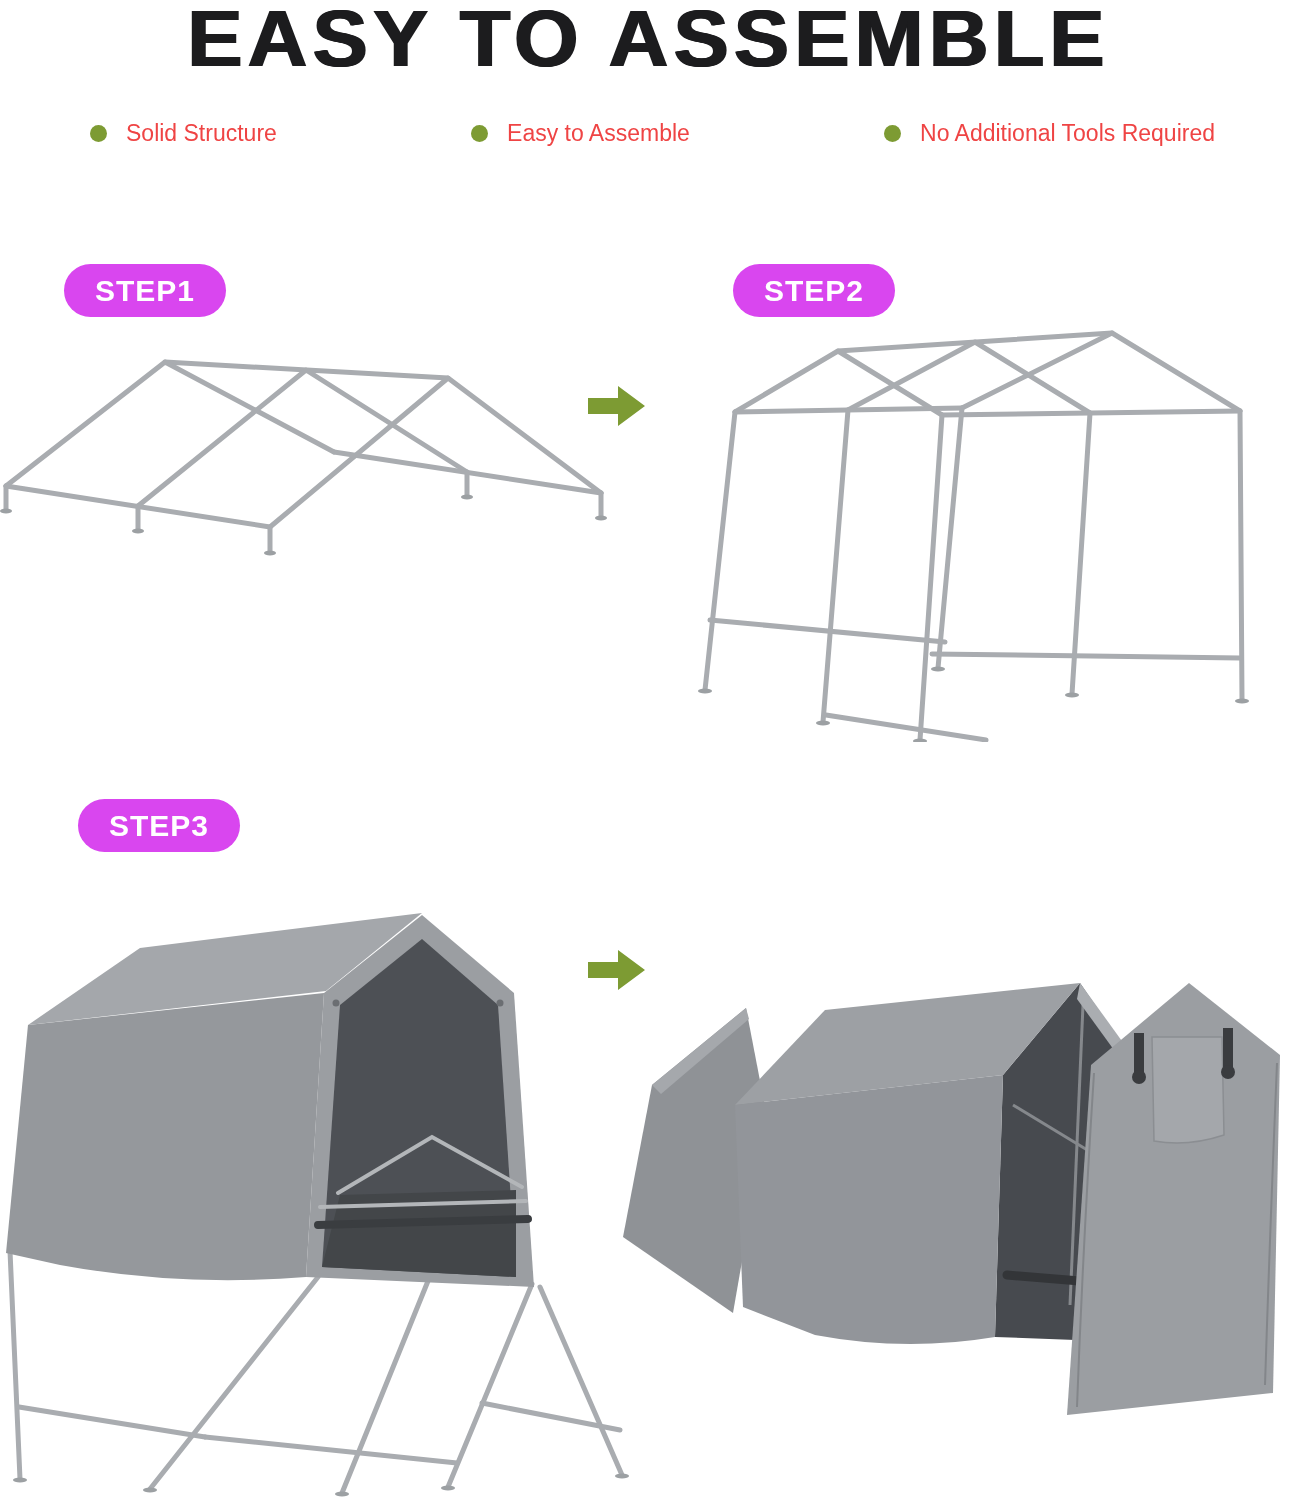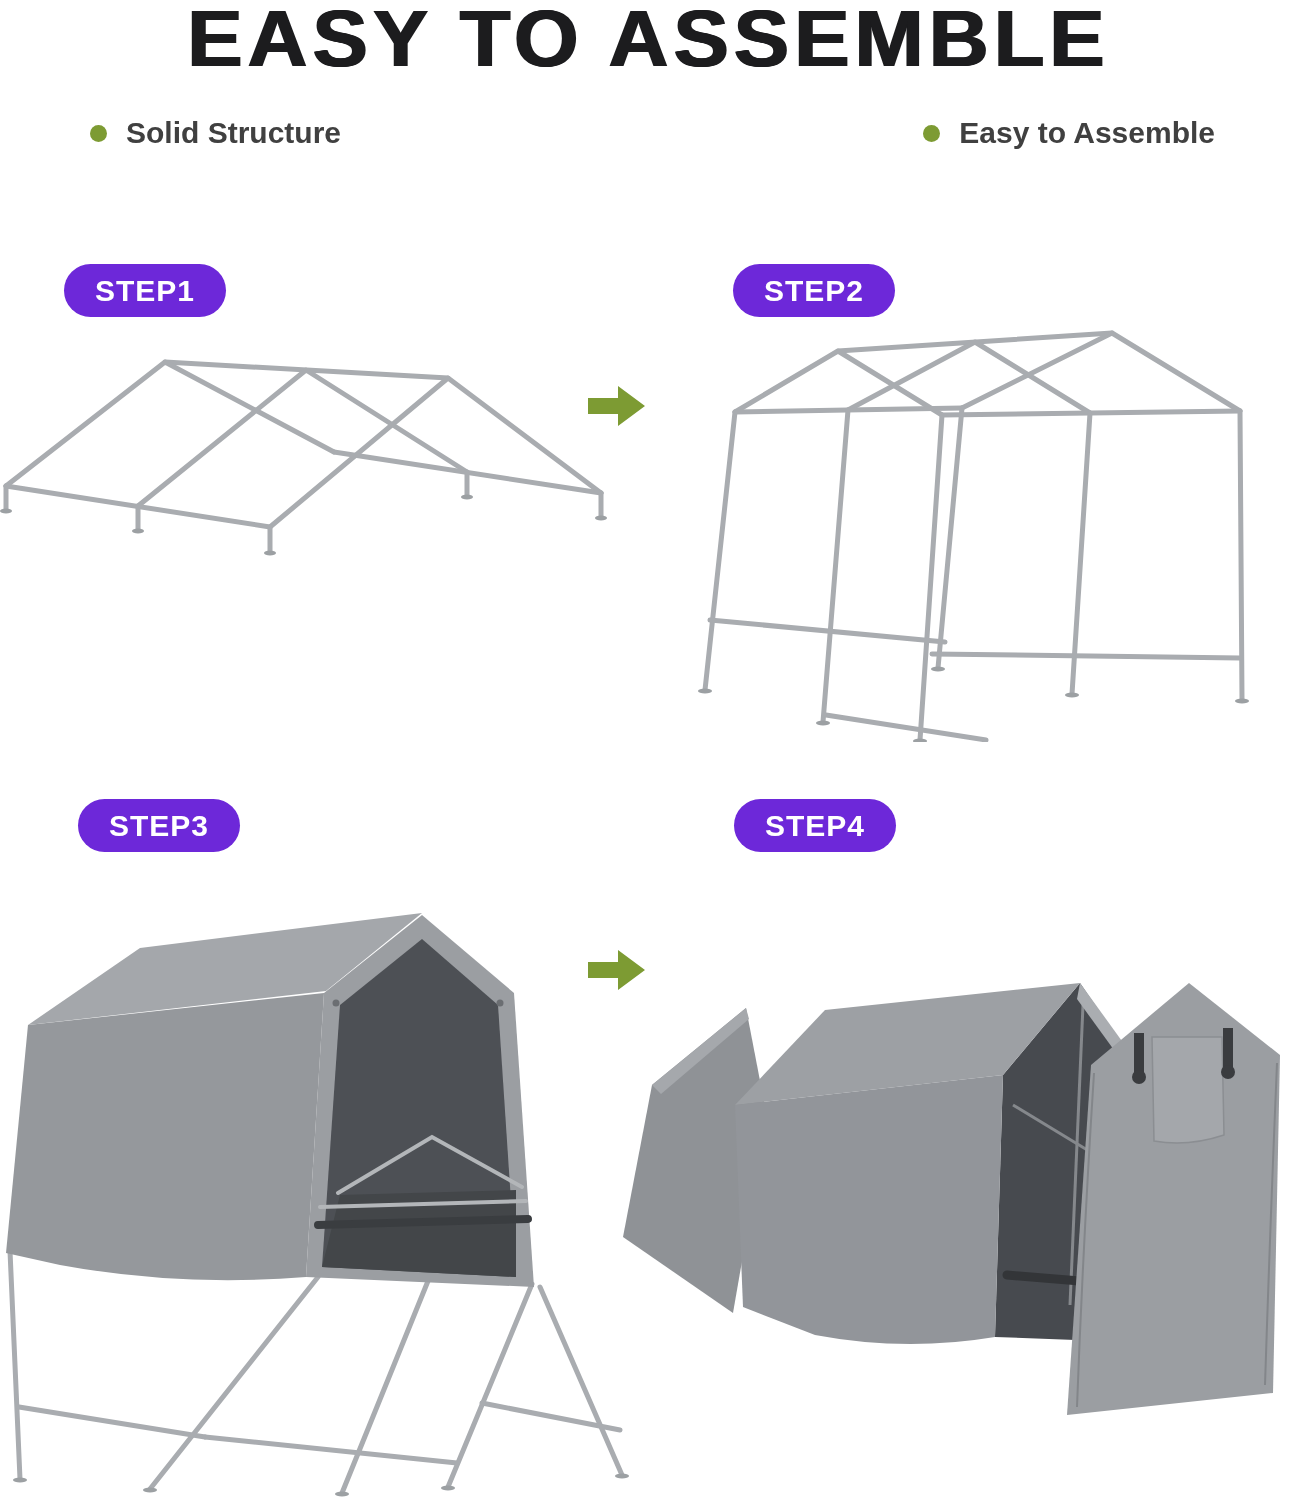--- a/index.html
+++ b/index.html
@@ -13,24 +13,24 @@
     transform:scaleY(0.95);transform-origin:top center;
     text-shadow:1px 0 0 #1c1c1e,-1px 0 0 #1c1c1e;
     white-space:nowrap;
   }
   .features{
     position:absolute;top:110px;left:90px;right:82px;height:46px;
     display:flex;justify-content:space-between;align-items:center;
   }
   .feature{display:flex;align-items:center;gap:19px;}
   .dot{width:17px;height:17px;border-radius:50%;background:#7d9b33;flex:0 0 auto;}
-  .feature-label{font-size:30px;color:#404040;white-space:nowrap;font-weight:bold;}
+  .feature-label{font-size:23px;color:#ef4444;white-space:nowrap;}
   .step-badge{
     position:absolute;width:162px;height:53px;border-radius:27px;
-    background:#6d28d9;color:#ffffff;display:flex;align-items:center;justify-content:center;
+    background:#d946ef;color:#ffffff;display:flex;align-items:center;justify-content:center;
     font-size:30px;font-weight:bold;letter-spacing:1px;
   }
   #badge-step1{left:64px;top:264px;}
   #badge-step2{left:733px;top:264px;text-align:center;}
   #badge-step3{left:78px;top:799px;}
   #badge-step4{left:734px;top:799px;}
   .arrow{position:absolute;width:57px;height:40px;}
   #arrow-1{left:588px;top:386px;}
   #arrow-2{left:588px;top:950px;}
   .illus{position:absolute;}
@@ -51,26 +51,29 @@
 
   <div class="features">
     <div class="feature">
       <span class="dot"></span>
       <span class="feature-label">Solid Structure</span>
     </div>
     <div class="feature">
       <span class="dot"></span>
       <span class="feature-label">Easy to Assemble</span>
     </div>
+    <div class="feature">
+      <span class="dot"></span>
+      <span class="feature-label">No Additional Tools Required</span>
+    </div>
   </div>
 
   <div class="step-badge" id="badge-step1">STEP1</div>
   <div class="step-badge" id="badge-step2">STEP2</div>
   <div class="step-badge" id="badge-step3">STEP3</div>
-  <div class="step-badge" id="badge-step4">STEP4</div>
 
   <svg class="illus" id="illus-step1" width="620" height="245" viewBox="0 0 620 245">
     <g class="tube">
       <path d="M165,32 L448,48"></path>
       <path d="M6,156 L165,32 L334,122"></path>
       <path d="M270,197 L448,48 L601,163"></path>
       <path d="M138,176 L306,40 L467,142"></path>
       <path d="M6,156 L270,197"></path>
       <path d="M334,122 L601,163"></path>
       <path d="M6,156 L6,180"></path>

